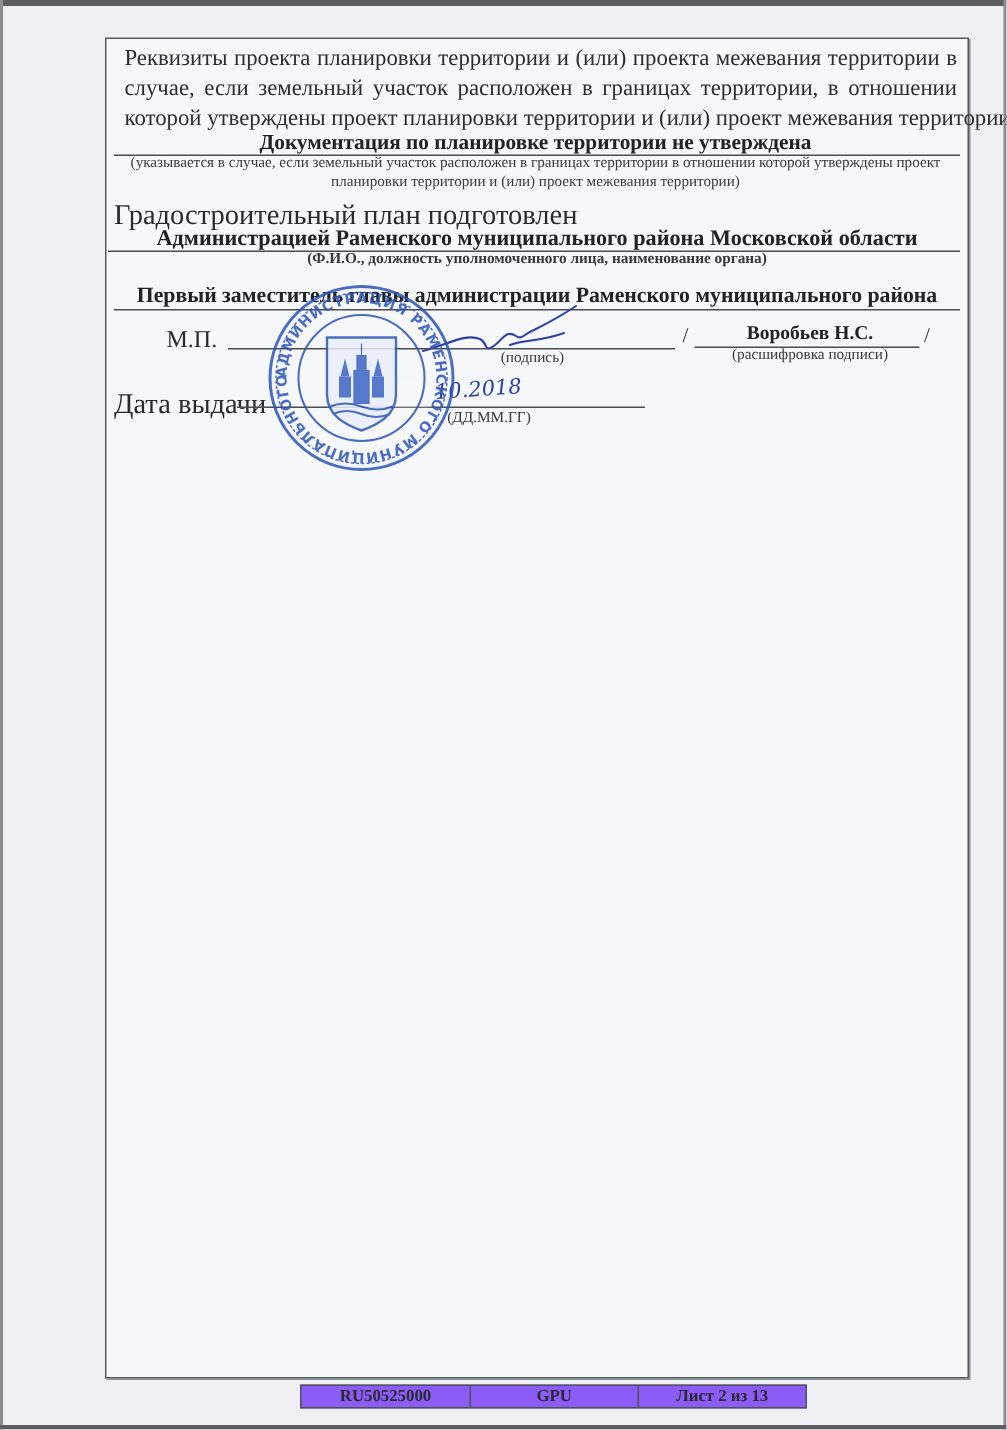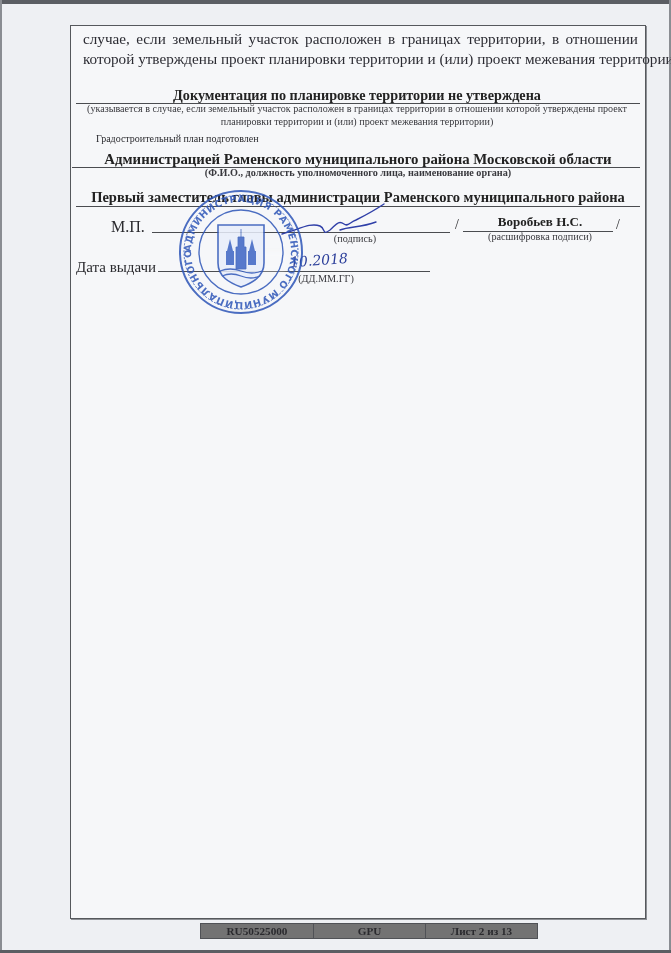--- a/index.html
+++ b/index.html
@@ -27,65 +27,66 @@
   .intro .l { display: block; text-align-last: justify; white-space: nowrap; }
   .intro .l.last { text-align-last: left; }
 
   .bold-it { font-weight: bold; color: #222; }
   .uline { position: absolute; height: 0; border-top: 1px solid #4a4c50; }
   .small { font-size: 10.2px; color: #38383d; }
 
   .docs-status { left: 70px; top: 87px; width: 574px; text-align: center; font-size: 14.2px; }
   .docs-note { left: 74px; top: 103px; width: 566px; text-align: center; font-size: 10.1px; line-height: 12.5px; }
 
-  .prepared-label { left: 76px; top: 133px; font-size: 10px; margin-left: 20px; }
+  .prepared-label { left: 76px; top: 133px; font-size: 19px; }
   .org-name { left: 76px; top: 151px; width: 564px; text-align: center; font-size: 14.8px; }
   .org-caption { left: 76px; top: 167px; width: 564px; text-align: center; font-weight: bold; }
 
   .position { left: 76px; top: 189px; width: 564px; text-align: center; font-size: 14.5px; }
 
   .mp { left: 111px; top: 218px; font-size: 16px; }
   .slash1 { left: 455px; top: 217px; font-size: 14px; }
   .slash2 { left: 616px; top: 217px; font-size: 14px; }
   .signer { left: 466px; top: 214px; width: 148px; text-align: center; font-size: 13px; }
   .sig-caption { left: 300px; top: 233px; width: 110px; text-align: center; }
   .decode-caption { left: 466px; top: 231px; width: 148px; text-align: center; }
 
-  .issue-label { left: 76px; top: 259px; font-size: 15px; }
+  .issue-label { left: 76px; top: 259px; font-size: 19px; }
   .date-caption { left: 286px; top: 273px; width: 80px; text-align: center; }
   .date-value { left: 290px; top: 252px; font-size: 14px; font-style: italic; color: #2b3e9a; font-family: "DejaVu Serif", serif; transform: rotate(-4deg); }
   .date-blur { left: 236px; top: 252px; width: 52px; height: 18px; background: #f7f8fa; border-radius: 4px; filter: blur(2px); }
 
   .stamp {
     left: 178px; top: 189px; width: 126px; height: 126px; border-radius: 50%;
     opacity: 0.85;
   }
   .signature { left: 280px; top: 200px; width: 110px; height: 40px; }
 
   .footer {
     left: 200px; top: 923px; width: 336px; height: 14px;
-    border: 1px solid #505256; display: flex; background: #737373;
+    border: 1px solid #505256; display: flex; background: #8b5cf6;
     font-size: 11.2px; font-weight: bold; color: #2a2a2e;
   }
   .footer .cell { flex: 1; text-align: center; line-height: 14px; border-right: 1px solid #505256; }
   .footer .cell:last-child { border-right: none; }
   .footer .cell.c1 { flex: 0 0 112px; }
   .footer .cell.c2 { flex: 0 0 111px; }
 </style>
 </head>
 <body>
 
 <div class="scan-top"></div>
 <div class="scan-left"></div>
 <div class="scan-right"></div>
 <div class="scan-bottom"></div>
 
 <div class="frame"></div>
 
 <div class="abs intro">
+  <span class="l">Реквизиты проекта планировки территории и (или) проекта межевания территории в</span>
   <span class="l">случае, если земельный участок расположен в границах территории, в отношении</span>
   <span class="l last">которой утверждены проект планировки территории и (или) проект межевания территории</span>
 </div>
 
 <div class="abs docs-status bold-it">Документация по планировке территории не утверждена</div>
 <div class="uline" style="left:76px; top:103px; width:564px;"></div>
 <div class="abs docs-note small">
   <div>(указывается в случае, если земельный участок расположен в границах территории в отношении которой утверждены проект</div>
   <div>планировки территории и (или) проект межевания территории)</div>
 </div>

